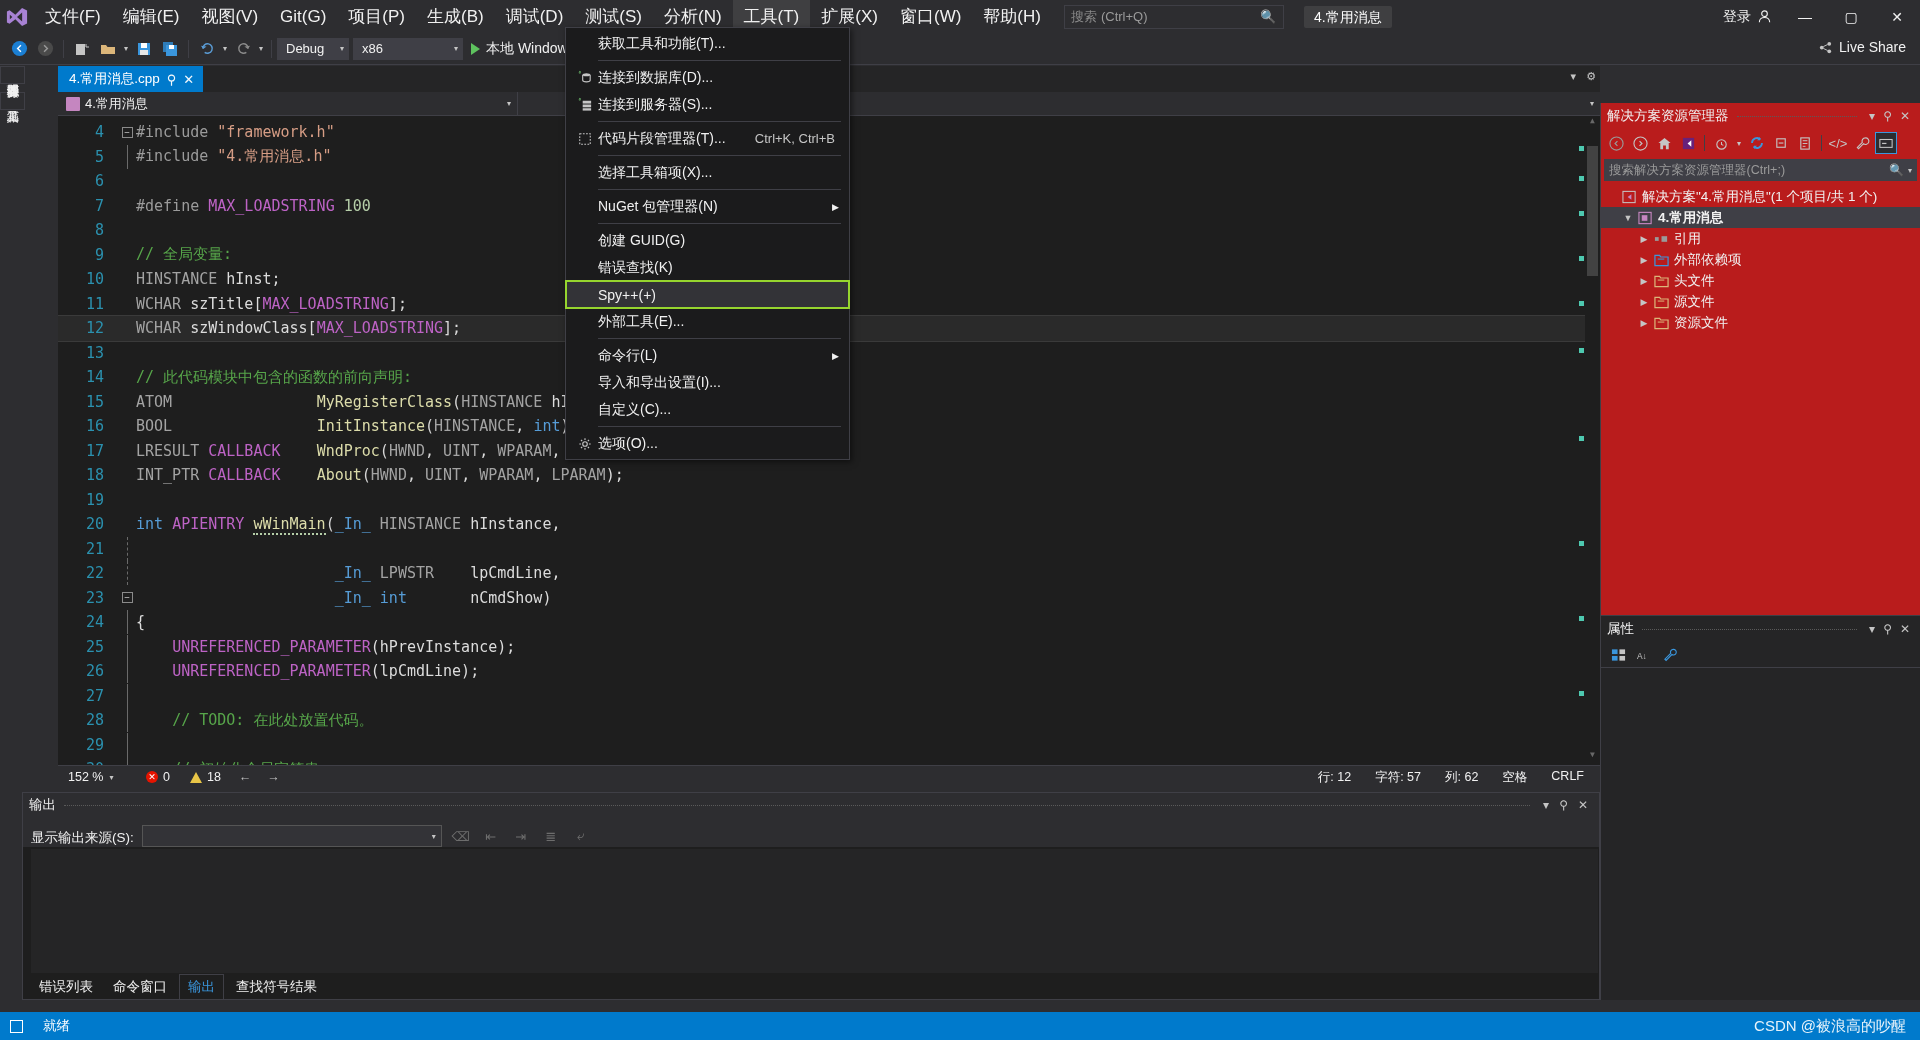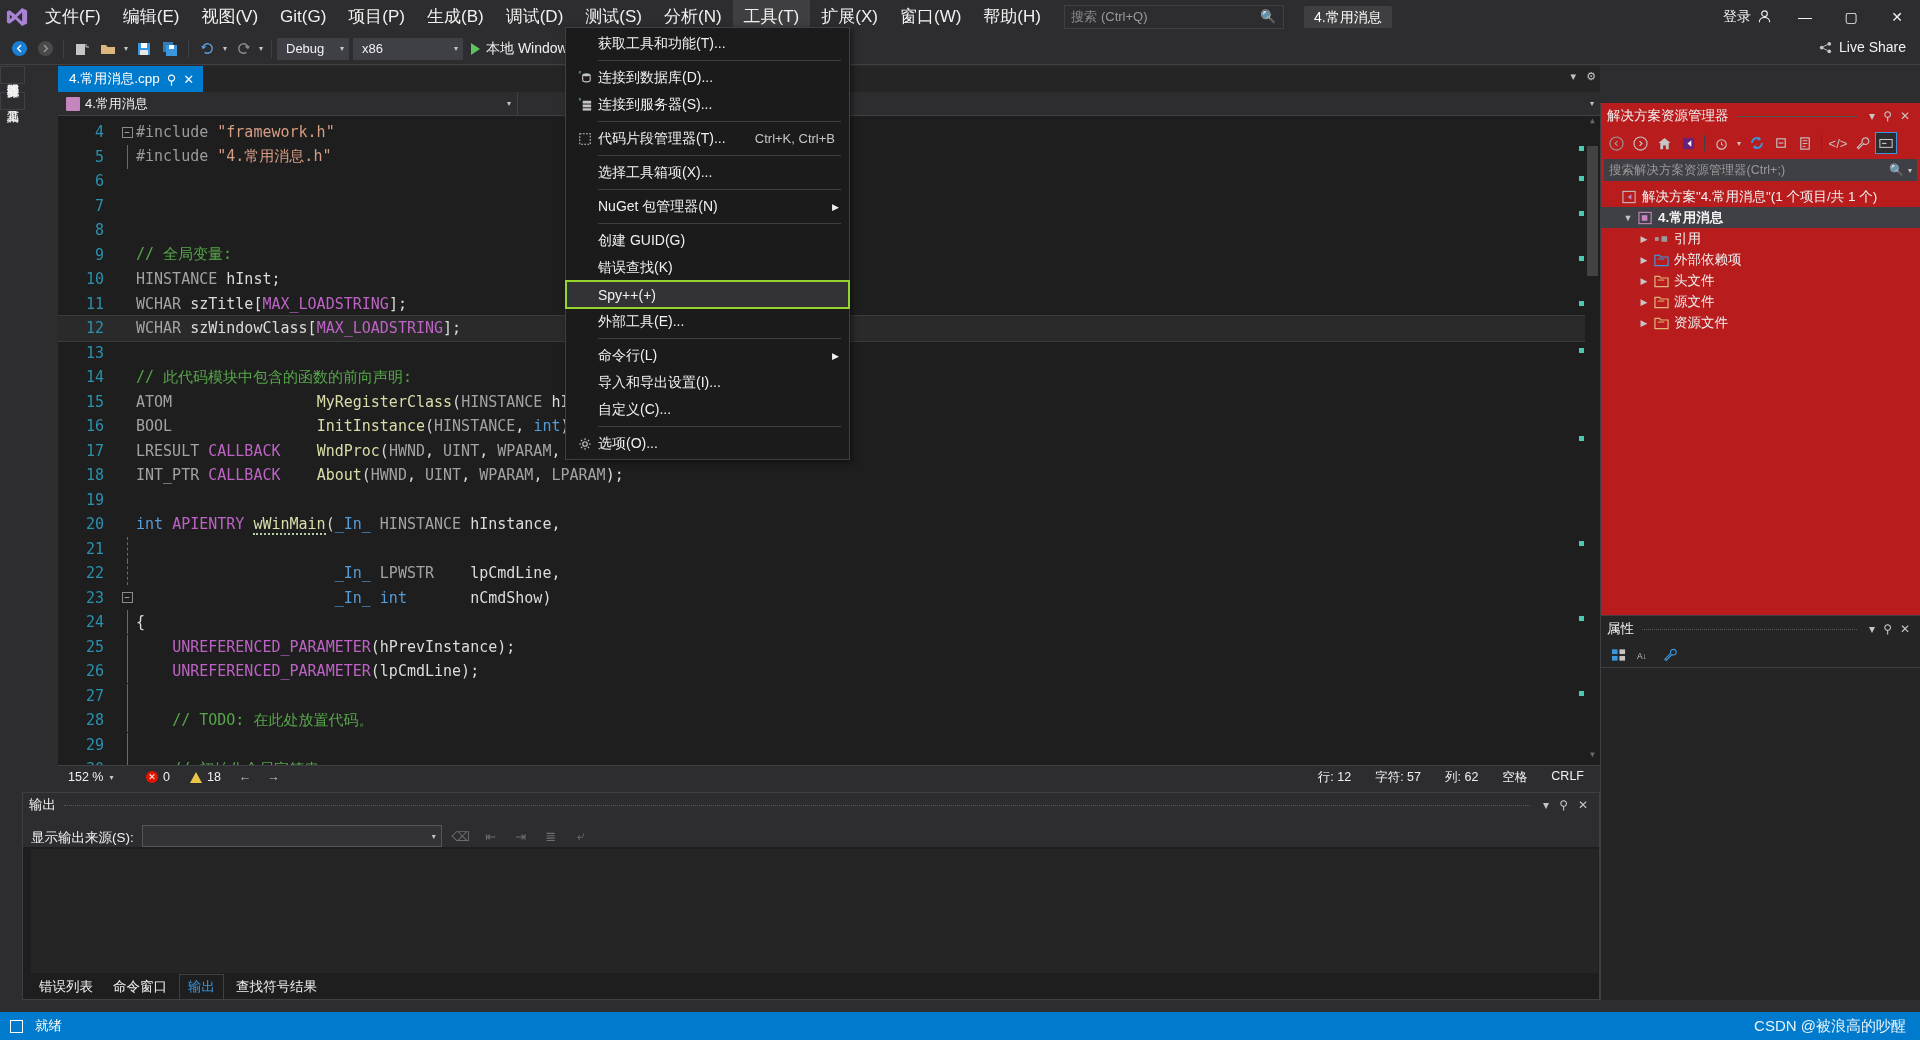--- a/index.html
+++ b/index.html
@@ -210,21 +210,21 @@
   }
   .pp-head { height: 26px; display: flex; align-items: center; padding: 0 6px; }
   .pp-toolbar { height: 26px; display:flex; align-items:center; gap:4px; padding: 0 6px; border-bottom:1px solid #3f3f46;}
   .pp-tbtn { width:22px;height:20px;display:flex;align-items:center;justify-content:center;color:#c5c5c5;font-size:12px;}
 
   
   .statusbar {
     position: absolute; left: 0; bottom: 0; width: 1920px; height: 28px;
     background: #007acc; display: flex; align-items: center; color: #fff; font-size: 13.5px;
   }
-  .sb-left { display: flex; align-items: center; gap: 12px; padding-left: 10px; }
+  .sb-left { display: flex; align-items: center; gap: 20px; padding-left: 10px; }
   .sb-sq { width: 13px; height: 13px; border: 1.6px solid #fff; }
   .sb-right { margin-left: auto; padding-right: 14px; font-size: 15px; opacity: .9; display:flex; align-items:center; gap:4px;}
 
   
   .dropdown {
     position: absolute; left: 565px; top: 27px; width: 285px;
     background: #1b1b1c; border: 1px solid #3f3f46; padding: 2px 0; z-index: 50;
     box-shadow: 2px 2px 6px rgba(0,0,0,.5);
   }
   .dd-item {
@@ -391,21 +391,21 @@
         <span></span>
         <span class="caret">▾</span>
       </div>
     </div>
 
     <div class="code-area">
       <div class="code-scroll" id="code-scroll">
           <div class="cline"><div class="lno">4</div><div class="glyphcol"><div class="fold">−</div></div><div class="ctext"><span class="c-pre">#include </span><span class="c-str">"framework.h"</span></div></div>
           <div class="cline"><div class="lno">5</div><div class="glyphcol"><div style="width: 1px; height: 24px; background: rgb(106, 106, 106);"></div></div><div class="ctext"><span class="c-pre">#include </span><span class="c-str">"4.常用消息.h"</span></div></div>
           <div class="cline"><div class="lno">6</div><div class="glyphcol"></div><div class="ctext"></div></div>
-          <div class="cline"><div class="lno">7</div><div class="glyphcol"></div></div>
+          <div class="cline"><div class="lno">7</div><div class="glyphcol"></div><div class="ctext"><span class="c-pre">#define </span><span class="c-macro">MAX_LOADSTRING</span><span class="c-plain"> </span><span class="c-num">100</span></div></div>
           <div class="cline"><div class="lno">8</div><div class="glyphcol"></div><div class="ctext"></div></div>
           <div class="cline"><div class="lno">9</div><div class="glyphcol"></div><div class="ctext"><span class="c-cmt">// 全局变量:</span></div></div>
           <div class="cline"><div class="lno">10</div><div class="glyphcol"></div><div class="ctext"><span class="c-type">HINSTANCE</span><span class="c-plain"> hInst;</span></div></div>
           <div class="cline"><div class="lno">11</div><div class="glyphcol"></div><div class="ctext"><span class="c-type">WCHAR</span><span class="c-plain"> szTitle[</span><span class="c-macro">MAX_LOADSTRING</span><span class="c-plain">];</span></div></div>
           <div class="cline sel-line"><div class="lno">12</div><div class="glyphcol"></div><div class="ctext"><span class="c-type">WCHAR</span><span class="c-plain"> szWindowClass[</span><span class="c-macro">MAX_LOADSTRING</span><span class="c-plain">];</span></div></div>
           <div class="cline"><div class="lno">13</div><div class="glyphcol"></div><div class="ctext"></div></div>
           <div class="cline"><div class="lno">14</div><div class="glyphcol"></div><div class="ctext"><span class="c-cmt">// 此代码模块中包含的函数的前向声明:</span></div></div>
           <div class="cline"><div class="lno">15</div><div class="glyphcol"></div><div class="ctext"><span class="c-type">ATOM</span><span class="c-plain">                </span><span class="c-fn">MyRegisterClass</span><span class="c-pun">(</span><span class="c-type">HINSTANCE</span><span class="c-plain"> hInstance);</span></div></div>
           <div class="cline"><div class="lno">16</div><div class="glyphcol"></div><div class="ctext"><span class="c-type">BOOL</span><span class="c-plain">                </span><span class="c-fn">InitInstance</span><span class="c-pun">(</span><span class="c-type">HINSTANCE</span><span class="c-plain">, </span><span class="c-kw">int</span><span class="c-plain">);</span></div></div>
           <div class="cline"><div class="lno">17</div><div class="glyphcol"></div><div class="ctext"><span class="c-type">LRESULT</span><span class="c-plain"> </span><span class="c-macro">CALLBACK</span><span class="c-plain">    </span><span class="c-fn">WndProc</span><span class="c-pun">(</span><span class="c-type">HWND</span><span class="c-plain">, </span><span class="c-type">UINT</span><span class="c-plain">, </span><span class="c-type">WPARAM</span><span class="c-plain">, </span><span class="c-type">LPARAM</span><span class="c-plain">);</span></div></div>

